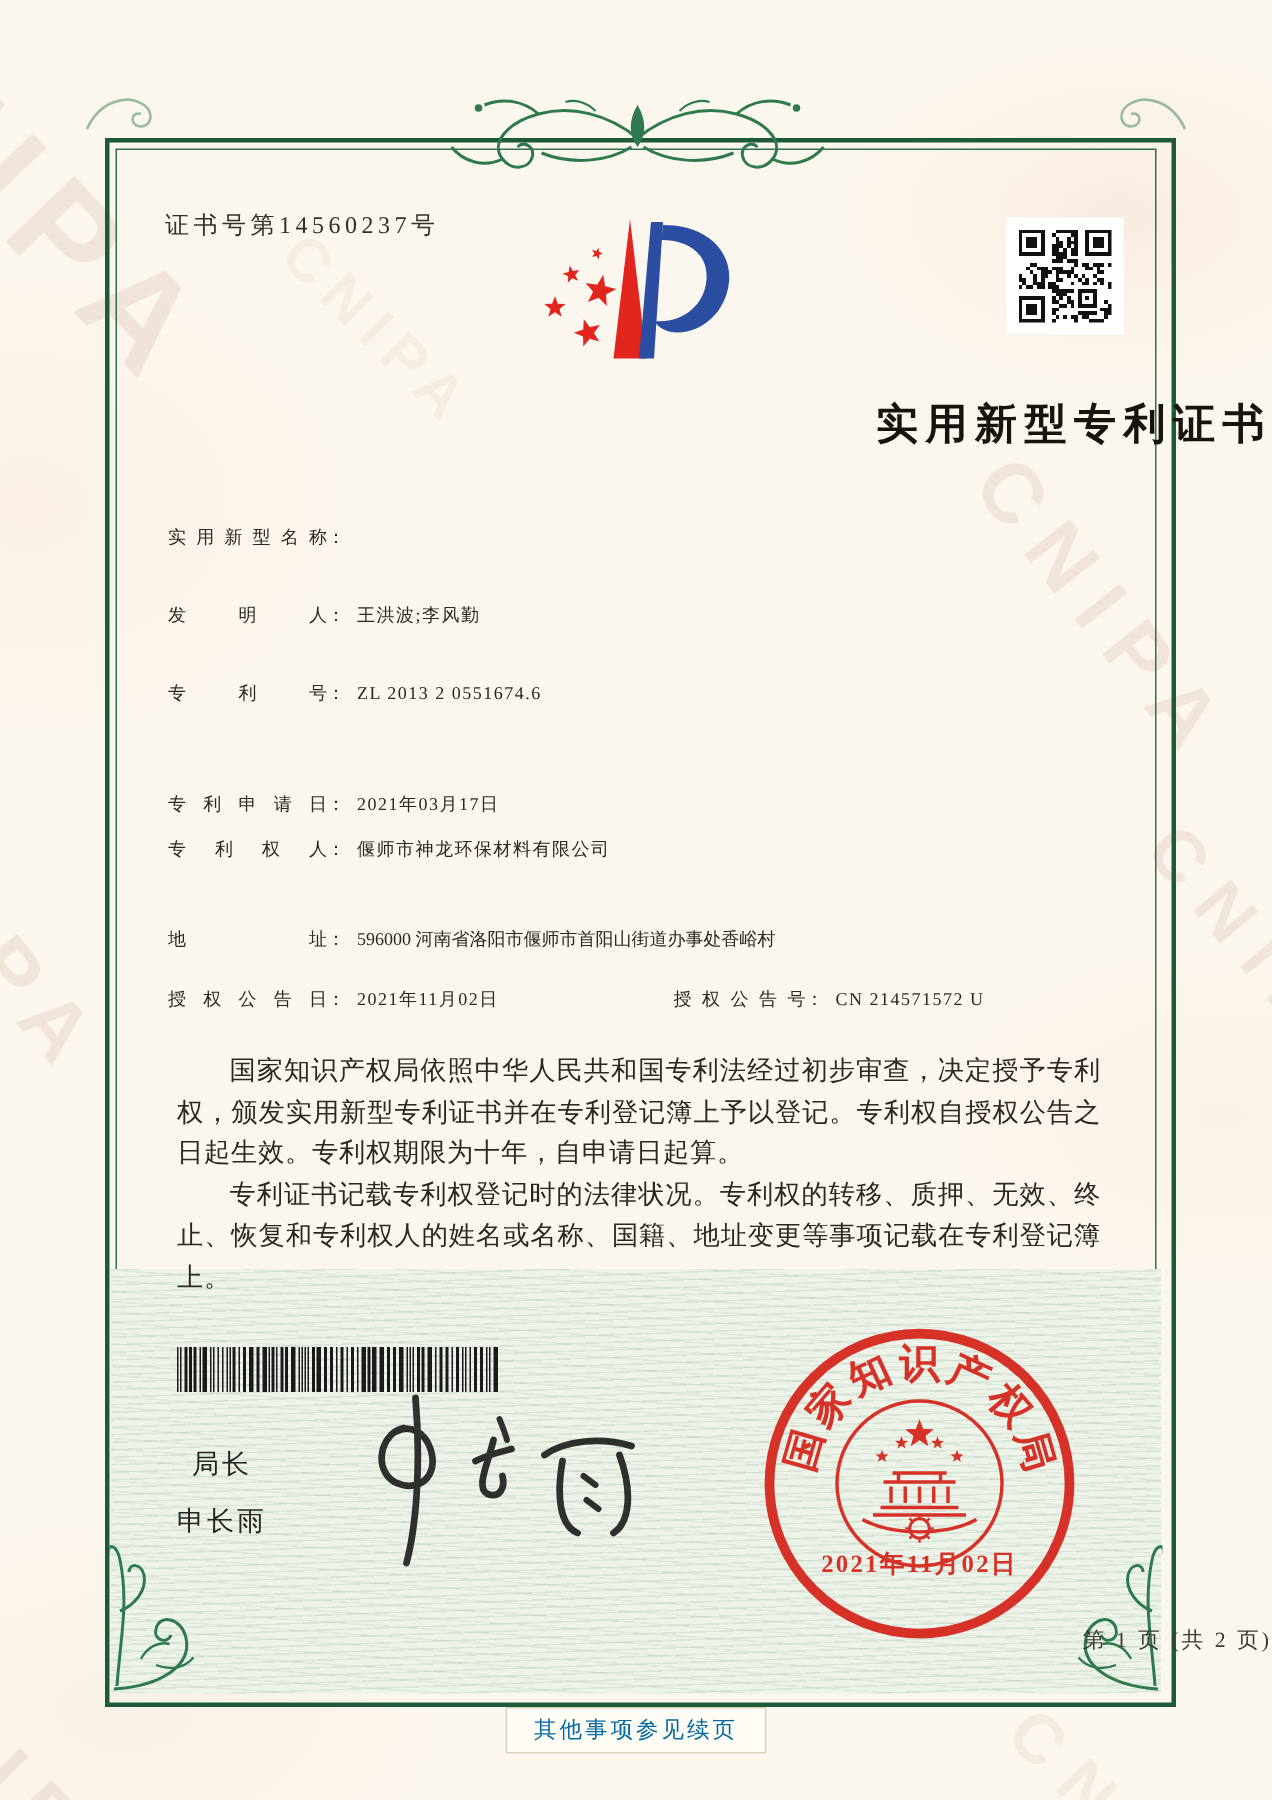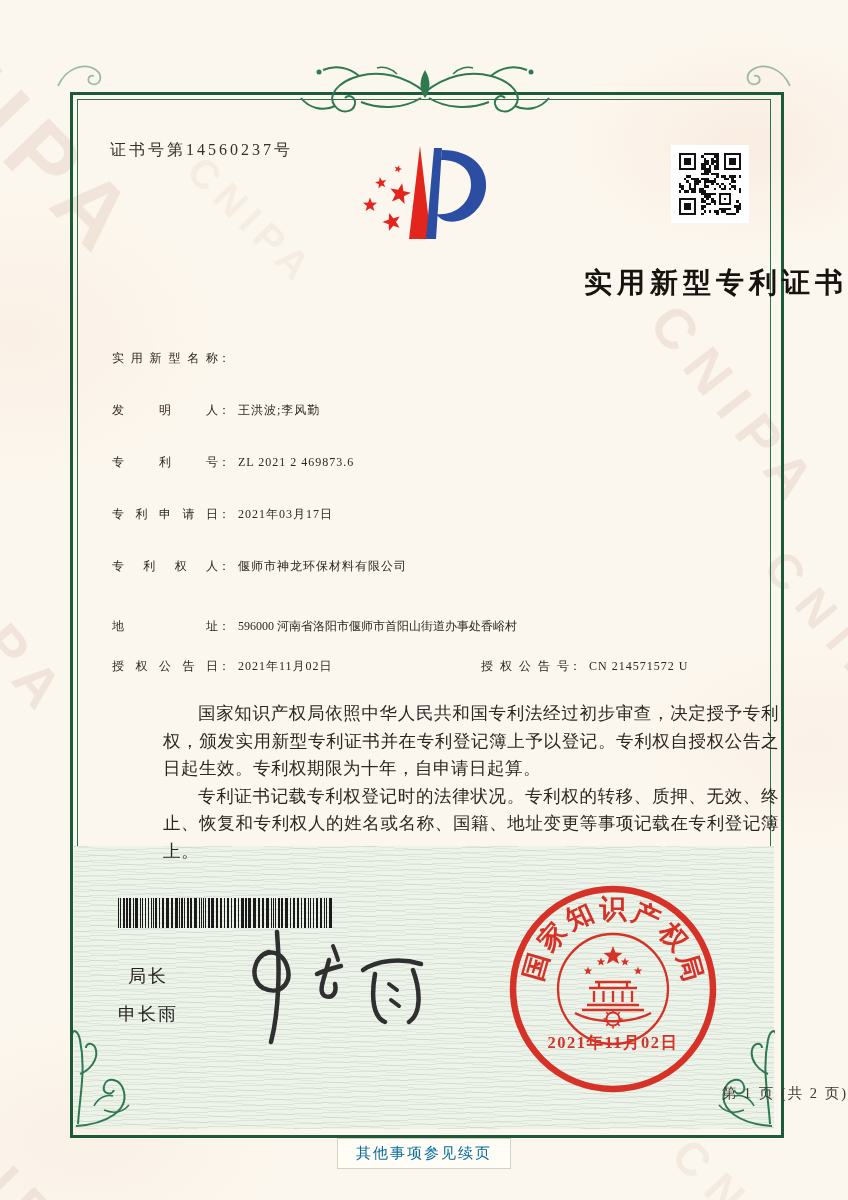--- a/index.html
+++ b/index.html
@@ -31,24 +31,24 @@
   .title{position:absolute;left:0;top:264px;width:100%;text-align:right;font-size:28px;font-weight:bold;
          letter-spacing:5px;color:#17140f;z-index:5;}
   .logo{position:absolute;left:353px;top:136px;z-index:5;}
   .qr-box{position:absolute;left:671px;top:145px;width:78px;height:78px;background:#ffffff;z-index:5;
           display:flex;align-items:center;justify-content:center;}
   .field-row{position:absolute;left:112px;display:flex;align-items:baseline;font-size:12px;z-index:5;color:#2b2722;}
   .f-label{display:inline-block;width:106px;text-align:justify;text-align-last:justify;}
   .f-colon{margin:0 8px 0 0;}
   .f-value{letter-spacing:1px;}
   .f-value.tight{letter-spacing:0;}
-  .pair2{position:absolute;left:337px;top:0;display:flex;align-items:baseline;margin-left:32px;}
+  .pair2{position:absolute;left:337px;top:0;display:flex;align-items:baseline;}
   .pair2 .f-label{width:88px;}
   .body-text{position:absolute;left:118px;top:700px;width:616px;font-size:17.5px;line-height:27.5px;
-             letter-spacing:.5px;text-align:justify;color:#2b2722;z-index:5;margin-left:45px;}
+             letter-spacing:.5px;text-align:justify;color:#2b2722;z-index:5;}
   .body-text p{margin:0;text-indent:2em;}
   .barcode{position:absolute;left:118px;top:898px;z-index:5;}
   .sig-title{position:absolute;left:128px;top:964px;font-size:18px;letter-spacing:2px;z-index:5;color:#262320;}
   .sig-name{position:absolute;left:118px;top:1002px;font-size:18px;letter-spacing:2px;z-index:5;color:#262320;}
   .autograph{position:absolute;left:225px;top:922px;z-index:5;}
   .seal{position:absolute;left:496px;top:872px;z-index:6;opacity:.95;}
   .page-info{position:absolute;left:0;top:1084px;width:848px;text-align:right;font-size:14.5px;
              letter-spacing:2px;color:#3c3832;z-index:5;}
   .note-box{position:absolute;left:50%;top:1138px;transform:translateX(-50%);
             background:#fffdf6;border:1px solid #d8d1c0;padding:5px 18px;font-size:15px;
@@ -320,23 +320,23 @@
       <span class="f-colon">：</span>
   </div>
   <div class="field-row" style="top:402px">
     <span class="f-label">发明人</span>
       <span class="f-colon">：</span>
     <span class="f-value">王洪波;李风勤</span>
   </div>
   <div class="field-row" style="top:454px">
     <span class="f-label">专利号</span>
       <span class="f-colon">：</span>
-    <span class="f-value">ZL 2021 2 469873.6</span>
-  </div>
-  <div class="field-row" style="top:506px">
+    <span class="f-value">ZL 2013 2 0551674.6</span>
+  </div>
+  <div class="field-row" style="top:528px">
     <span class="f-label">专利申请日</span>
       <span class="f-colon">：</span>
     <span class="f-value">2021年03月17日</span>
   </div>
   <div class="field-row" style="top:558px">
     <span class="f-label">专利权人</span>
       <span class="f-colon">：</span>
     <span class="f-value">偃师市神龙环保材料有限公司</span>
   </div>
   <div class="field-row" style="top:618px">

